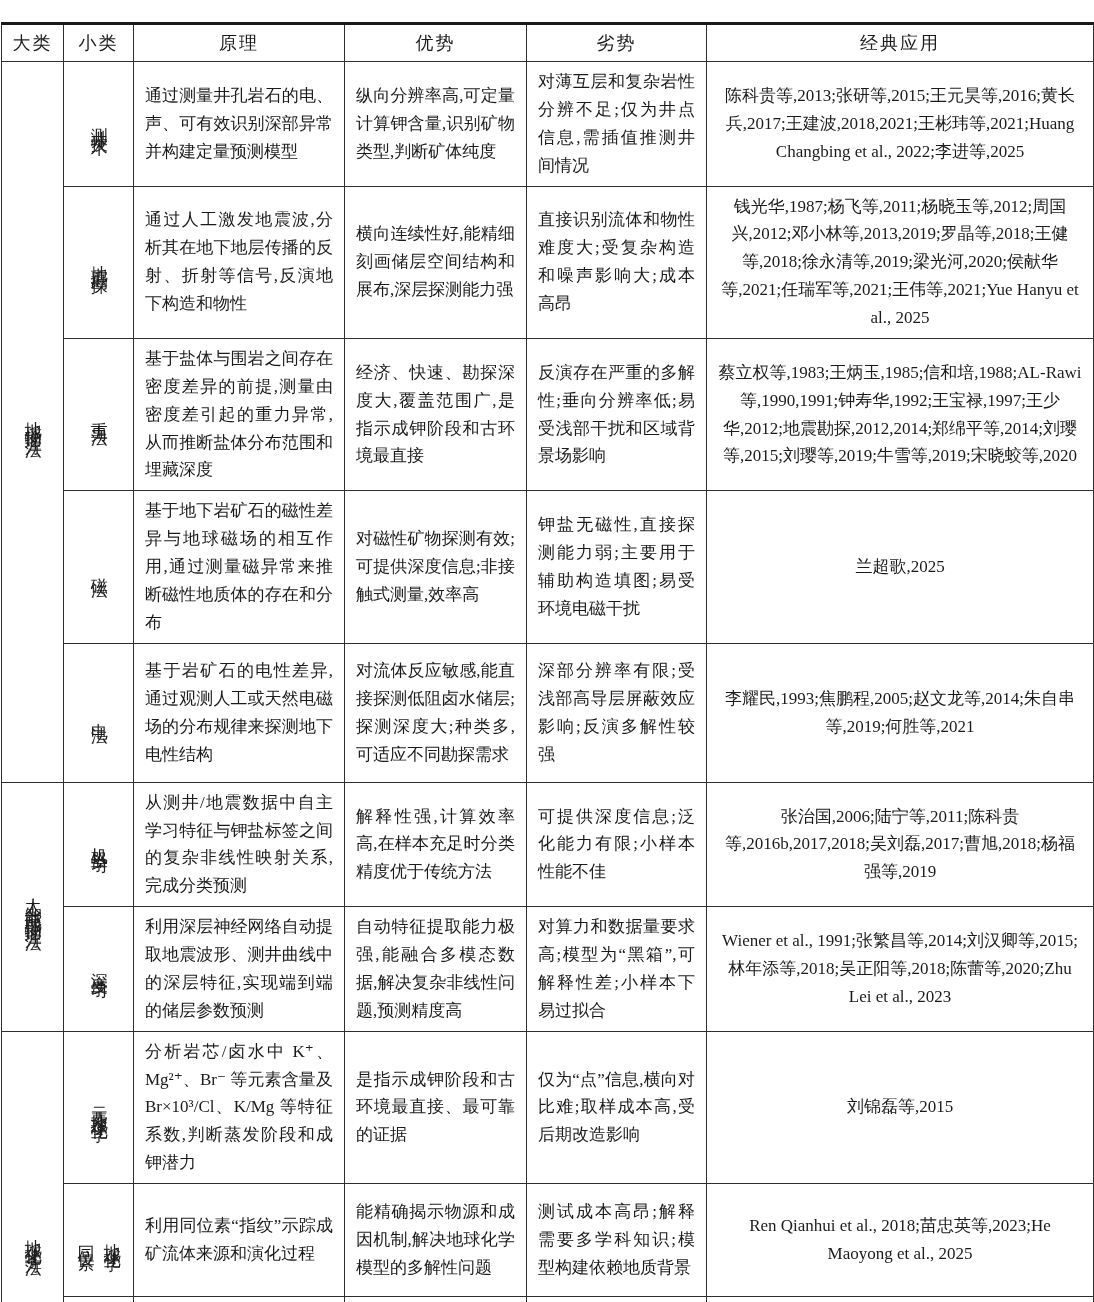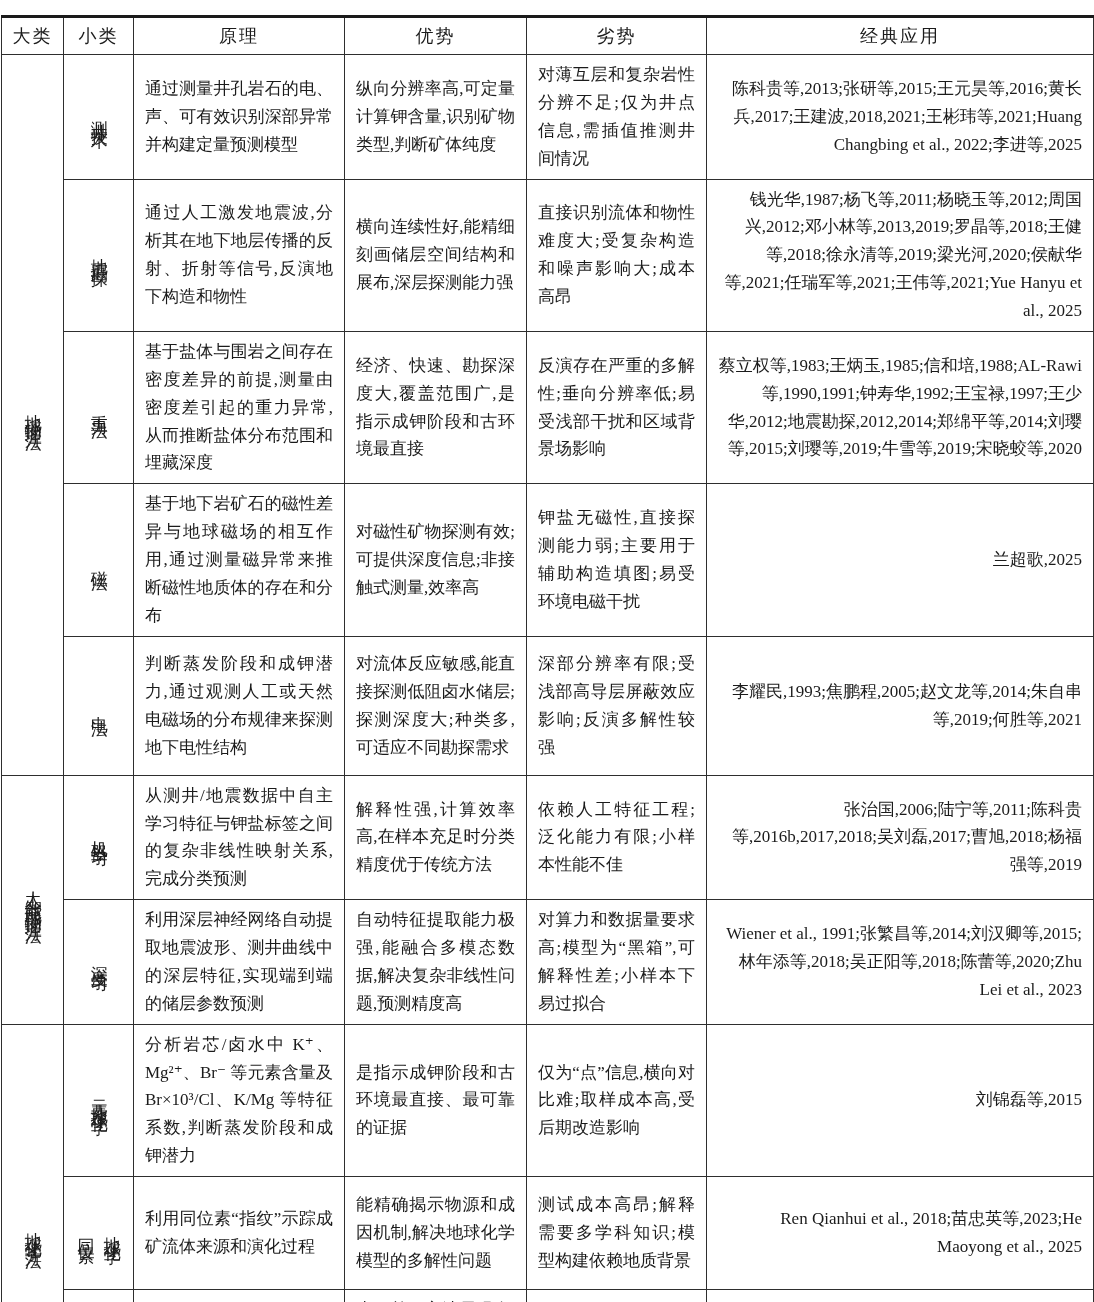--- a/index.html
+++ b/index.html
@@ -11,21 +11,21 @@
   body {
     font-family: "Liberation Serif", "DejaVu Serif", serif;
     color: #1b1b1b;
     -webkit-font-smoothing: antialiased;
   }
   .page {
     width: 1094px;
     height: 1302px;
     background: #fff;
     box-sizing: border-box;
-    padding-top: 15px;
+    padding-top: 22px;
   }
   table.methods {
     width: 1092px;
     margin: 0 1px;
     border-collapse: collapse;
     table-layout: fixed;
     border-top: 3px solid #1a1a1a;
     border-bottom: 3px solid #1a1a1a;
   }
   table.methods th,
@@ -58,21 +58,21 @@
   td.body-cell {
     font-size: 17px;
     line-height: 1.64;
     padding: 6px 11px;
     text-align: justify;
   }
   td.app-cell {
     font-size: 17px;
     line-height: 1.64;
     padding: 6px 11px;
-    text-align: right;
+    text-align: center;
   }
   tr.r1  { height: 110px; }
   tr.r2  { height: 132px; }
   tr.r3  { height: 139px; margin-top: 40px; }
   tr.r4  { height: 136px; }
   tr.r5  { height: 139px; }
   tr.r6  { height: 112px; }
   tr.r7  { height: 105px; }
   tr.r8  { height: 135px; }
   tr.r9  { height: 113px; }
@@ -127,32 +127,32 @@
       </tr>
       <tr class="r4">
         <td class="minor-cell"><span class="vtext">磁法</span></td>
         <td class="body-cell">基于地下岩矿石的磁性差异与地球磁场的相互作用,通过测量磁异常来推断磁性地质体的存在和分布</td>
         <td class="body-cell">对磁性矿物探测有效;可提供深度信息;非接触式测量,效率高</td>
         <td class="body-cell">钾盐无磁性,直接探测能力弱;主要用于辅助构造填图;易受环境电磁干扰</td>
         <td class="app-cell">兰超歌,2025</td>
       </tr>
       <tr class="r5">
         <td class="minor-cell"><span class="vtext">电法</span></td>
-        <td class="body-cell">判断蒸发阶段和成钾潜力,通过观测人工或天然电磁场的分布规律来探测地下电性结构</td>
+        <td class="body-cell">基于岩矿石的电性差异,通过观测人工或天然电磁场的分布规律来探测地下电性结构</td>
         <td class="body-cell">对流体反应敏感,能直接探测低阻卤水储层;探测深度大;种类多,可适应不同勘探需求</td>
         <td class="body-cell">深部分辨率有限;受浅部高导层屏蔽效应影响;反演多解性较强</td>
         <td class="app-cell">李耀民,1993;焦鹏程,2005;赵文龙等,2014;朱自串等,2019;何胜等,2021</td>
       </tr>
 
       <tr class="r6">
         <td class="major-cell" rowspan="2"><span class="vtext">人工智能地球物理方法</span></td>
         <td class="minor-cell"><span class="vtext">机器学习</span></td>
         <td class="body-cell">从测井/地震数据中自主学习特征与钾盐标签之间的复杂非线性映射关系,完成分类预测</td>
         <td class="body-cell">解释性强,计算效率高,在样本充足时分类精度优于传统方法</td>
-        <td class="body-cell">依赖人工特征工程;泛化能力有限;小样本性能不佳</td>
+        <td class="body-cell">可提供深度信息;泛化能力有限;小样本性能不佳</td>
         <td class="app-cell">张治国,2006;陆宁等,2011;陈科贵等,2016b,2017,2018;吴刘磊,2017;曹旭,2018;杨福强等,2019</td>
       </tr>
       <tr class="r7">
         <td class="minor-cell"><span class="vtext">深度学习</span></td>
         <td class="body-cell">利用深层神经网络自动提取地震波形、测井曲线中的深层特征,实现端到端的储层参数预测</td>
         <td class="body-cell">自动特征提取能力极强,能融合多模态数据,解决复杂非线性问题,预测精度高</td>
         <td class="body-cell">对算力和数据量要求高;模型为“黑箱”,可解释性差;小样本下易过拟合</td>
         <td class="app-cell">Wiener et al., 1991;张繁昌等,2014;刘汉卿等,2015;林年添等,2018;吴正阳等,2018;陈蕾等,2020;Zhu Lei et al., 2023</td>
       </tr>
 

